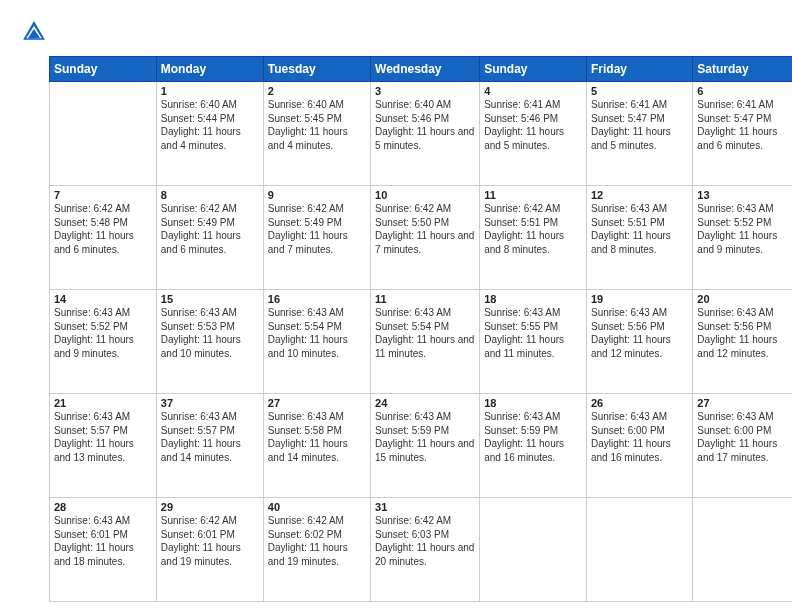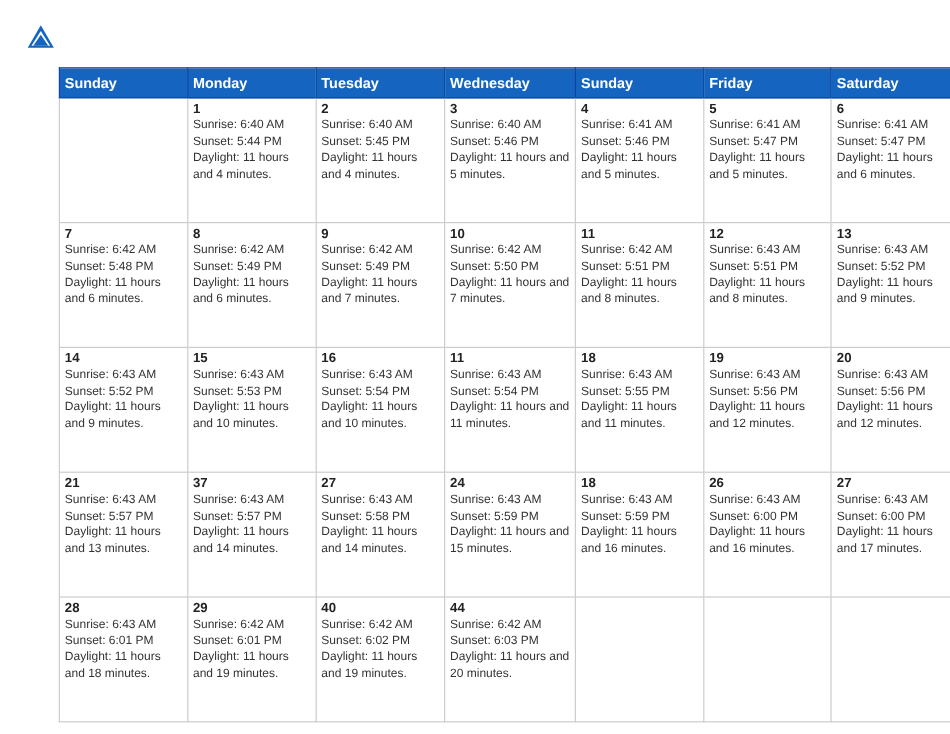--- a/index.html
+++ b/index.html
@@ -371,21 +371,21 @@
         </td>
           <td>
           <span class="day-num">40</span>
           <div class="day-info">
             Sunrise: 6:42 AM<br>
             Sunset: 6:02 PM<br>
             Daylight: 11 hours and 19 minutes.
           </div>
         </td>
           <td>
-          <span class="day-num">44</span>
+          <span class="day-num">31</span>
           <div class="day-info">
             Sunrise: 6:42 AM<br>
             Sunset: 6:03 PM<br>
             Daylight: 11 hours and 20 minutes.
           </div>
         </td>
           <td class="empty-cell"></td>
           <td class="empty-cell"></td>
           <td class="empty-cell"></td>
         </tr>

